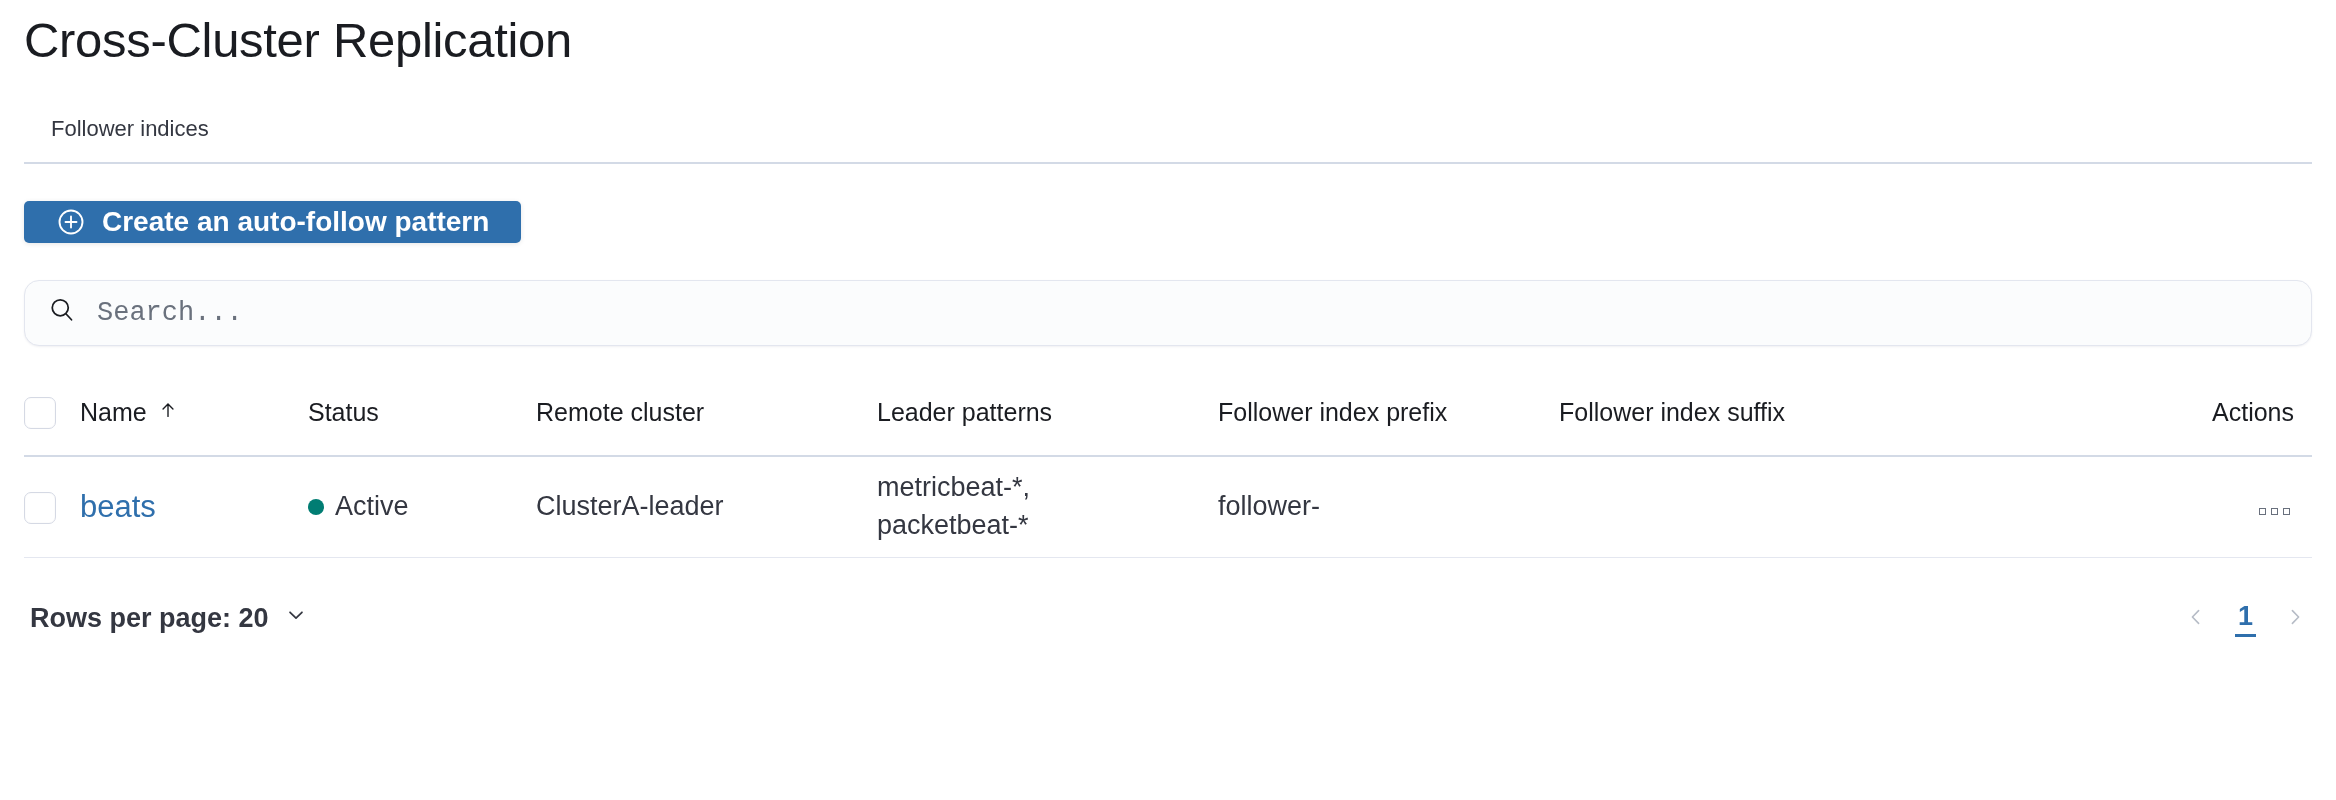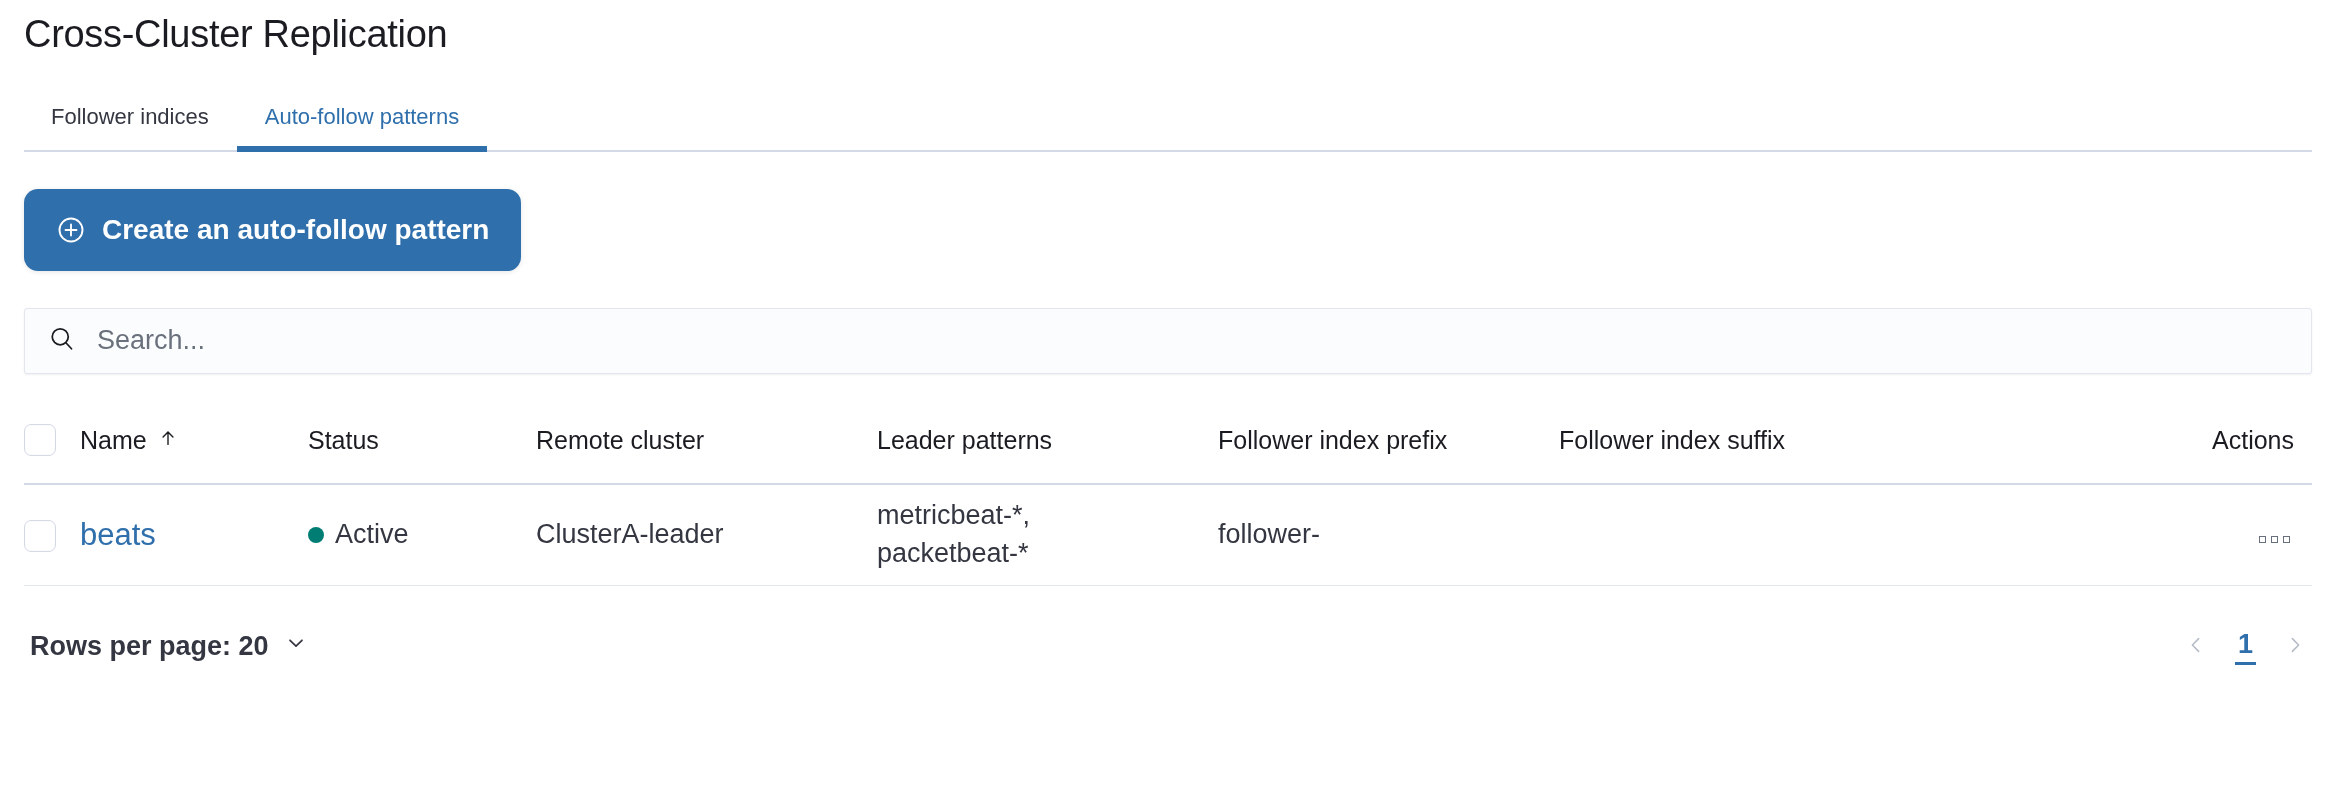--- a/index.html
+++ b/index.html
@@ -14,21 +14,21 @@
   }
   .page {
     position: relative;
     width: 2336px; height: 800px;
     padding: 0 24px;
     overflow: hidden;
   }
 
   
   .page-title {
-    font-size: 38px;
+    font-size: 49px;
     line-height: 1.1;
     font-weight: 400;
     color: #1a1c21;
     letter-spacing: -0.3px;
     margin: 0;
     padding-top: 14px;
   }
 
   
   .tabs {
@@ -80,44 +80,45 @@
     font-weight: 400;
   }
   .create-btn {
     flex: 0 0 auto;
     display: inline-flex;
     align-items: center;
     gap: 16px;
     background: #2f6fac;
     color: #ffffff;
     border: none;
-    border-radius: 14px;
-    padding: 25px 32px;
+    border-radius: 5px;
+    padding: 5px 32px;
     font-size: 28px;
     font-weight: 600;
     font-family: inherit;
     cursor: pointer;
     box-shadow: 0 1px 5px rgba(0,0,0,0.10);
     white-space: nowrap;
     margin-top: 2px;
     justify-content: flex-end;
   }
   .create-btn svg { display: block; }
 
   
   .search-wrap {
     margin-top: 37px;
     height: 66px;
     background: #fbfcfd;
     border: 1px solid #e3e6ef;
-    border-radius: 3px;
+    border-radius: 15px;
     display: flex;
     align-items: center;
     padding: 0 22px;
     box-shadow: 0 1px 2px rgba(60,70,100,0.08);
+    font-family: Liberation Mono, monospace;
   }
   .search-icon { flex: 0 0 auto; margin-right: 18px; display:block; }
   .search-input {
     border: none;
     outline: none;
     background: transparent;
     font-size: 27px;
     font-family: inherit;
     color: #343741;
     width: 100%;
@@ -252,23 +253,20 @@
 </head>
 <body>
 
 <div class="page">
 
   <h1 class="page-title">Cross-Cluster Replication</h1>
 
   <div class="tabs">
     <button class="tab">
       <span>Follower indices</span>
-    </button>
-    <button class="tab is-selected">
-      <span>Auto-follow patterns</span>
     </button>
   </div>
 
   <div class="desc-row">
     <button class="create-btn">
       <span>
         <svg width="30" height="30" viewBox="0 0 24 24" fill="none" aria-hidden="true">
           <circle cx="12" cy="12" r="9.2" stroke="#ffffff" stroke-width="1.5"></circle>
           <path d="M12 7.6v8.8M7.6 12h8.8" stroke="#ffffff" stroke-width="1.5" stroke-linecap="round"></path>
         </svg>

